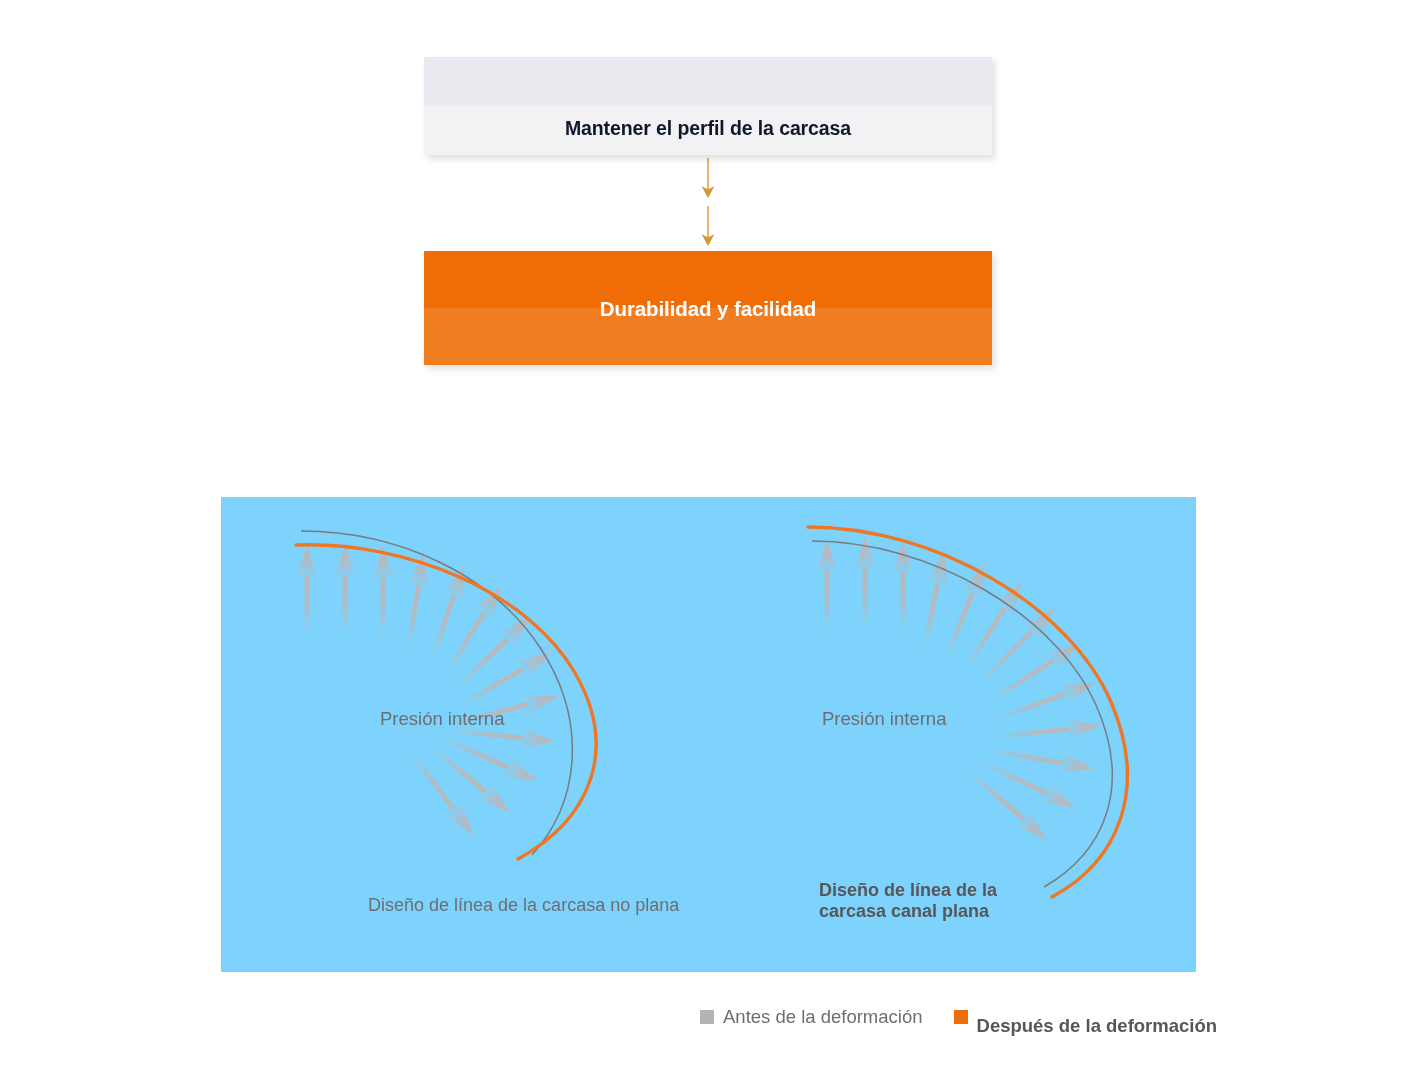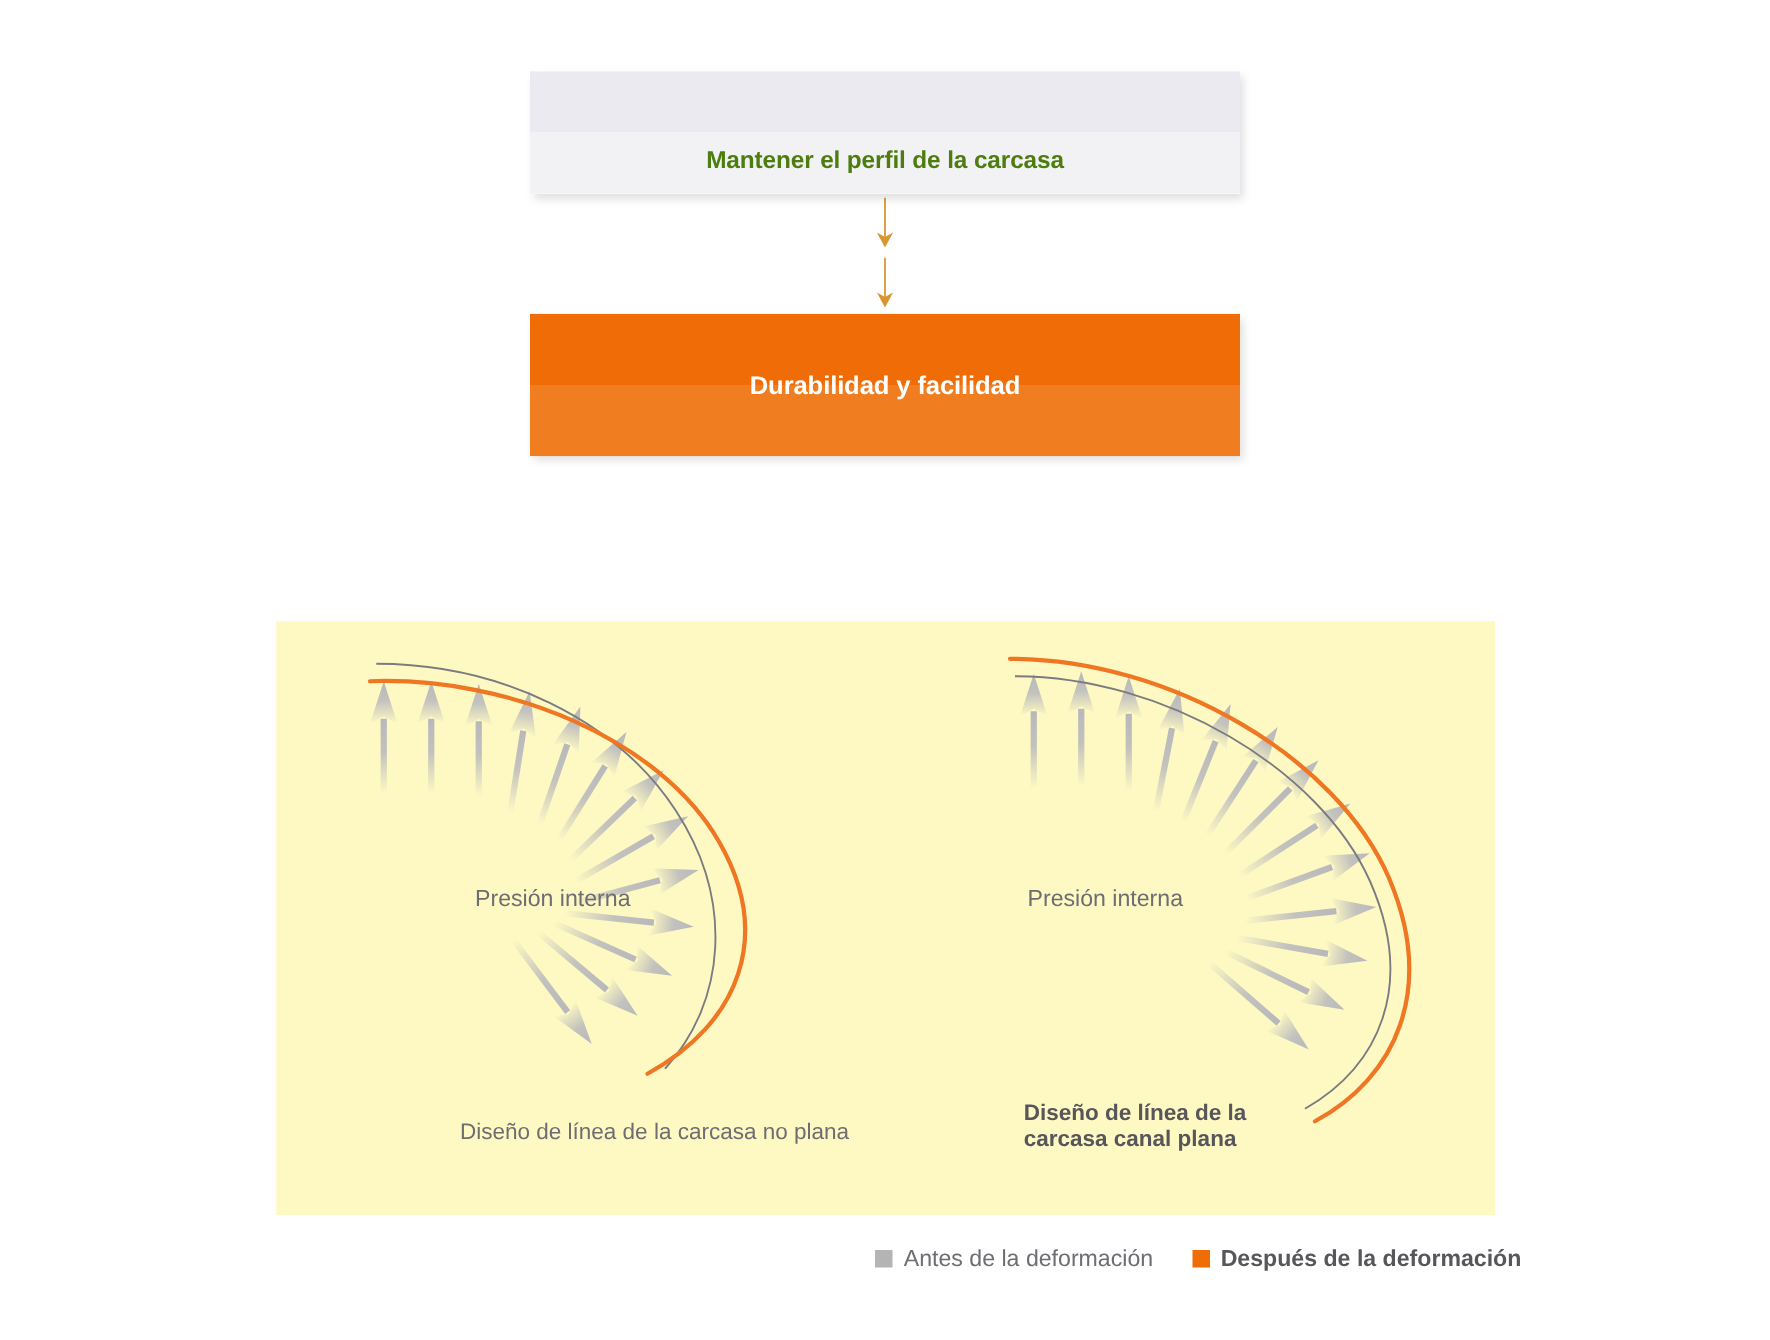--- a/index.html
+++ b/index.html
@@ -52,38 +52,38 @@
   .box-orange .band-bottom { background: #f07d20; }
 
   .flow-text {
     position: relative;
     z-index: 2;
     font-size: 19.5px;
     font-weight: bold;
     line-height: 31px;
     letter-spacing: -0.1px;
   }
-  .box-grey .flow-text { color: #4d7c0f; margin-top: 44px; }
+  .box-grey .flow-text { color: #0f172a; margin-top: 44px; }
   .box-orange .flow-text { color: #ffffff; font-size: 20.5px; line-height: 33px; }
 
   .connector {
     height: 48px;
     display: flex;
     align-items: center;
     justify-content: center;
   }
 
   
   .panel {
     position: absolute;
     left: 221px;
     top: 497px;
     width: 975px;
     height: 475px;
-    background: #fef9c3;
+    background: #7dd3fc;
   }
 
   .diagram {
     position: absolute;
     top: 0;
     width: 420px;
     height: 475px;
   }
   .diagram-left  { left: 58px; }
   .diagram-right { left: 570px; }
@@ -141,21 +141,21 @@
     height: 14px;
     display: block;
   }
   .swatch-grey   { background: #b4b4b4; }
   .swatch-orange { background: #ef6c06; }
   .legend-label {
     font-size: 18.5px;
     color: #6d6d72;
     white-space: nowrap;
   }
-  .legend-label.bold { font-weight: bold; color: #57565a; }
+  .legend-label.bold { font-weight: bold; color: #57565a; margin-top: 19px; }
 </style>
 </head>
 <body>
 
 <div class="flow">
 
   <div class="flow-box box-grey">
     <span class="band-top"></span>
     <span class="band-bottom"></span>
     <div class="flow-text">

